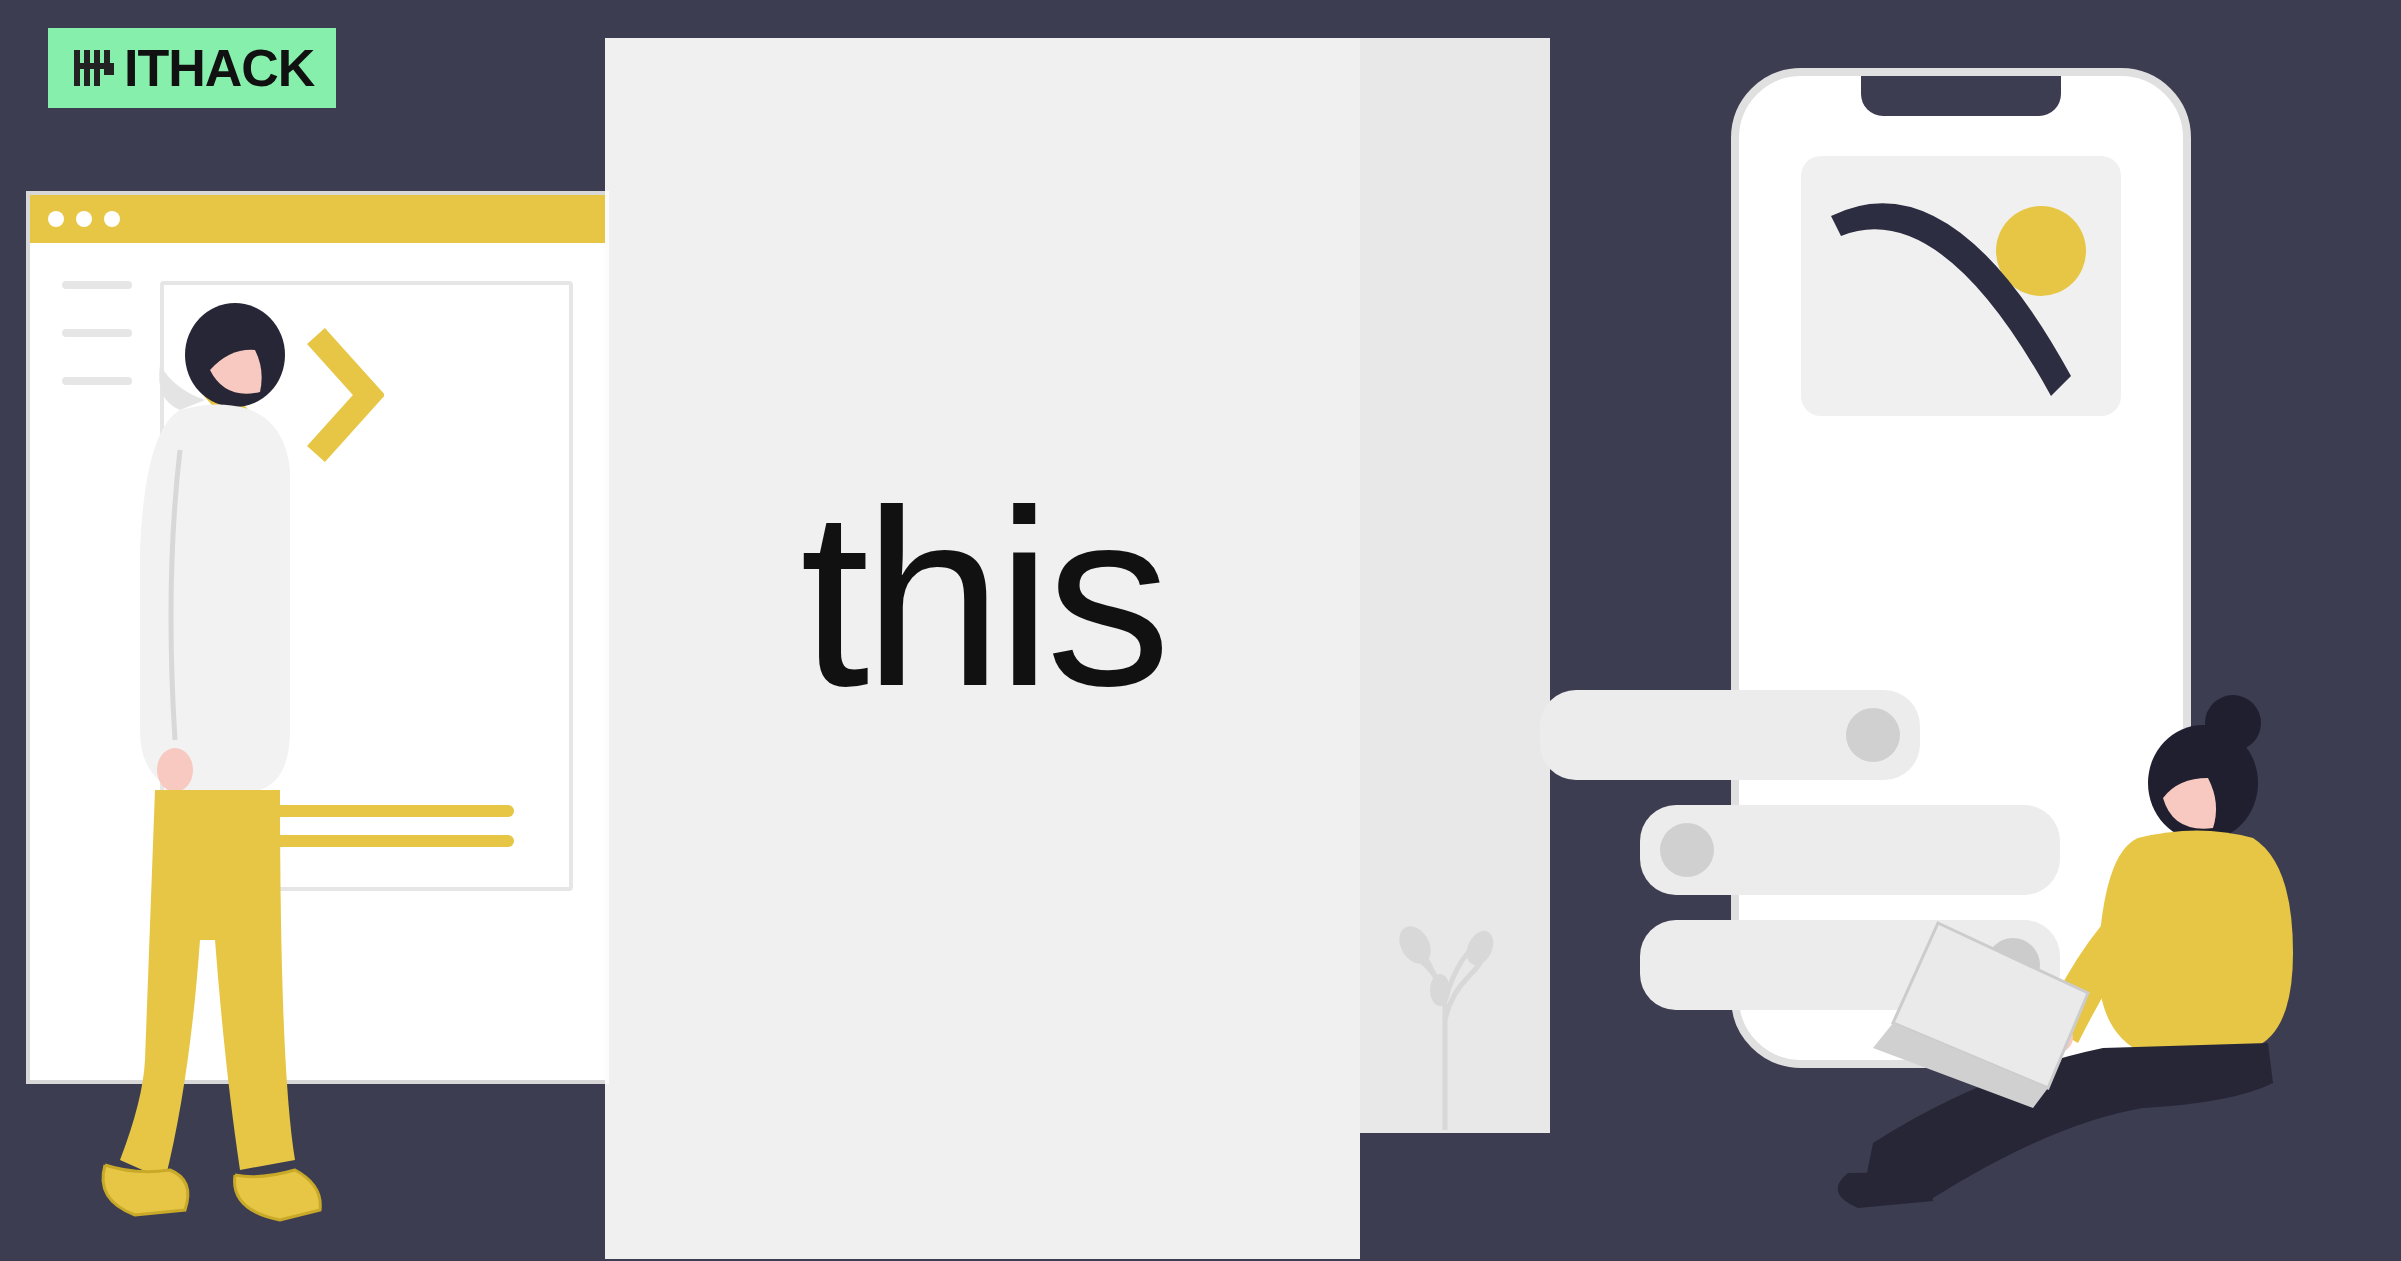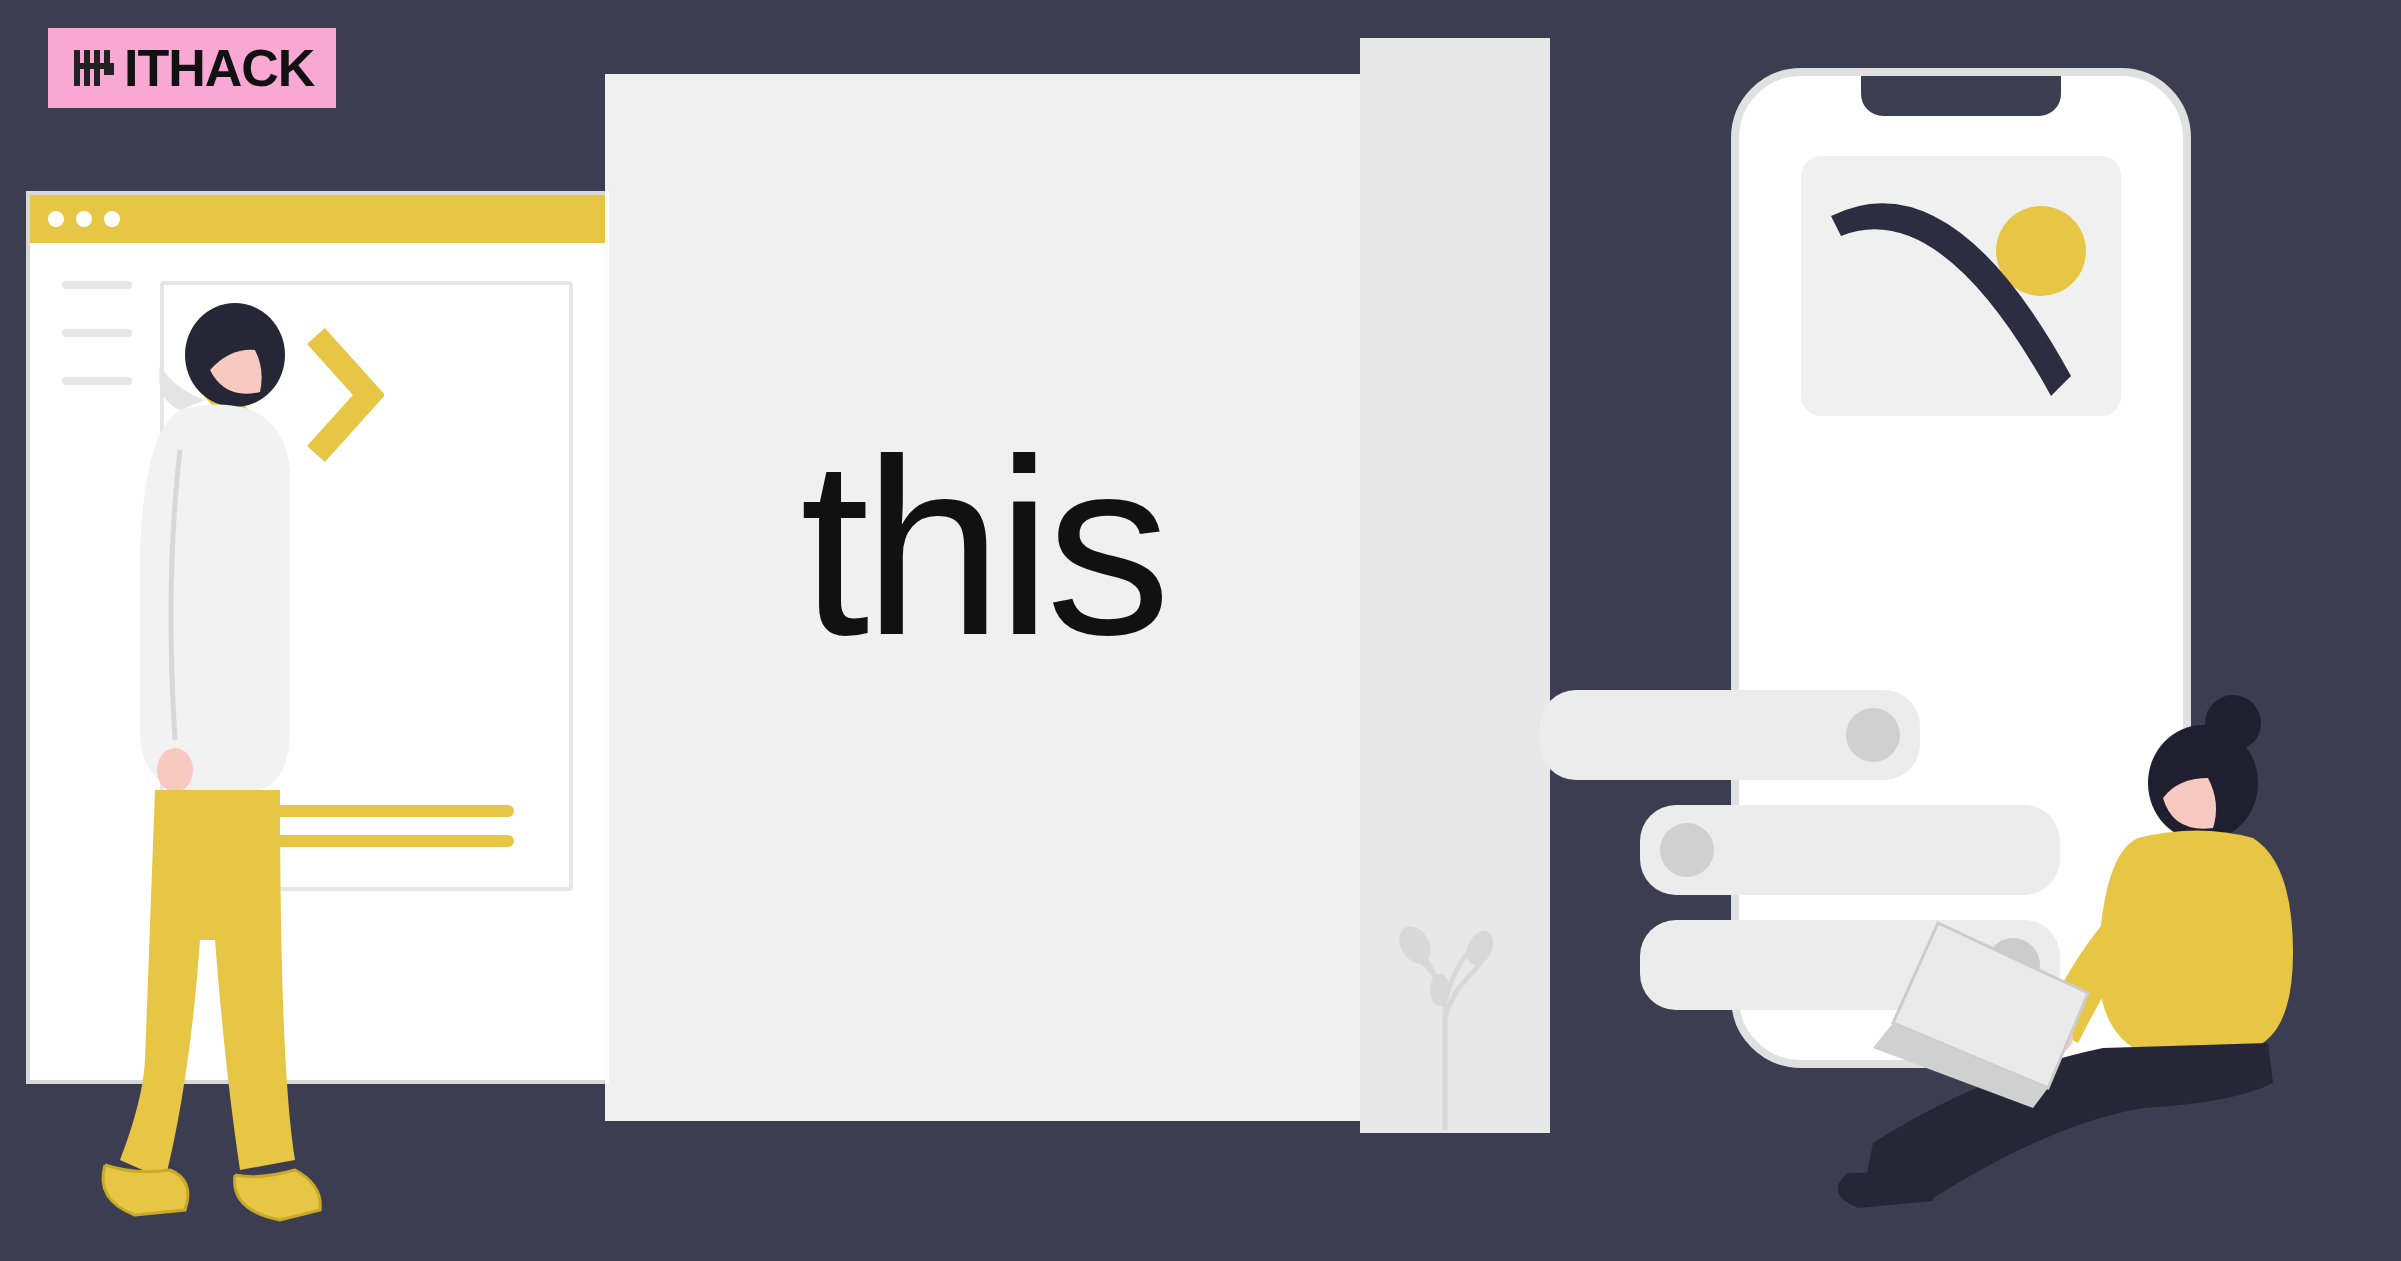--- a/index.html
+++ b/index.html
@@ -10,21 +10,21 @@
   font-family: -apple-system, BlinkMacSystemFont, "Segoe UI", Helvetica, Arial, sans-serif;
   position: relative;
   overflow: hidden;
 }
 
 
 .logo-badge {
   position: absolute;
   top: 28px;
   left: 48px;
-  background: #f9a8d4;
+  background: #86efac;
   padding: 10px 22px;
   display: flex;
   align-items: center;
   gap: 6px;
 }
 .logo-icon {
   width: 48px;
   height: 48px;
   display: flex;
   align-items: center;
@@ -114,27 +114,26 @@
   background: #e6c644;
   border-radius: 6px;
 }
 
 
 .center-panel {
   position: absolute;
   top: 38px;
   left: 605px;
   width: 755px;
-  height: 1047px;
+  height: 1221px;
   background: rgba(255,255,255,0.92);
   display: flex;
   flex-direction: column;
   align-items: center;
   justify-content: center;
-  margin-top: 36px;
 }
 .title-main {
   font-size: 250px;
   font-weight: 500;
   color: #111;
   letter-spacing: -6px;
   margin-top: -100px;
 }
 .title-sub {
   position: absolute;

